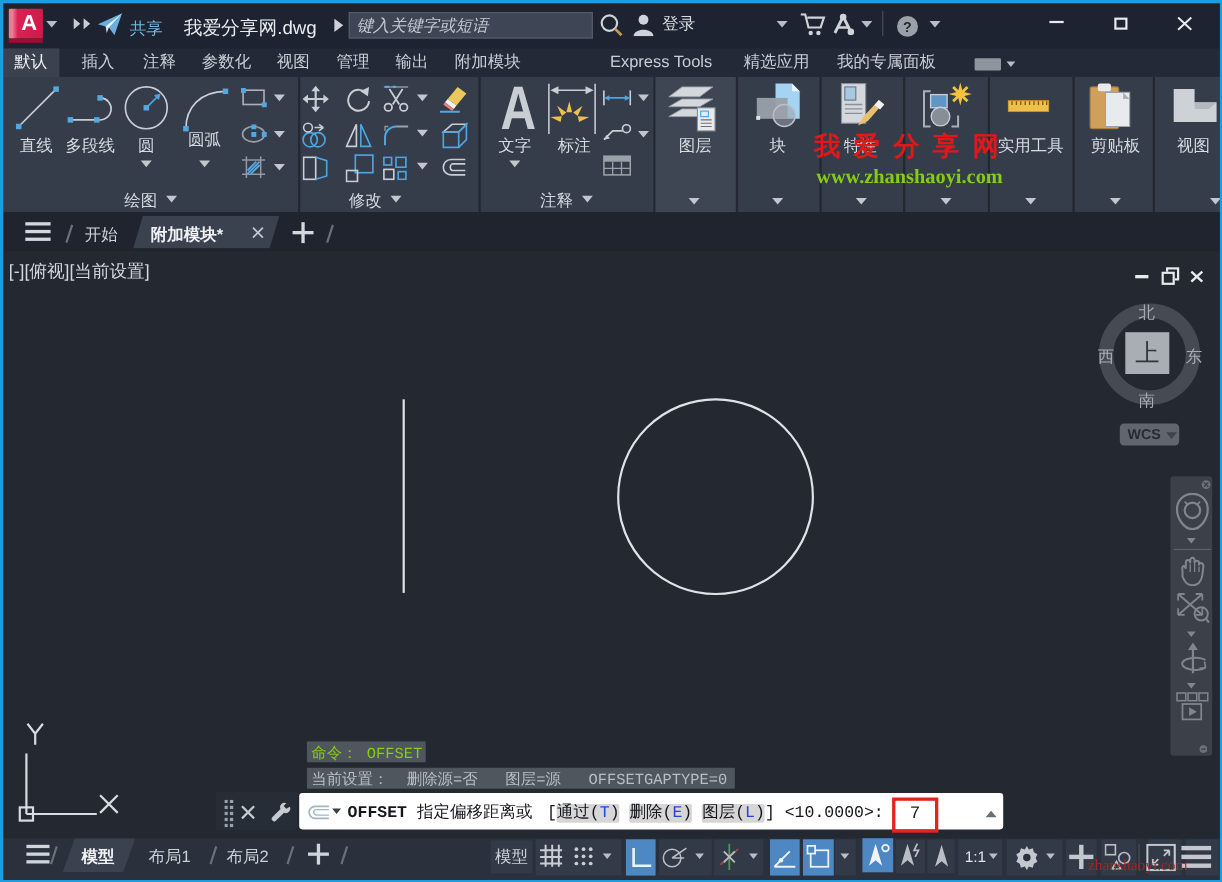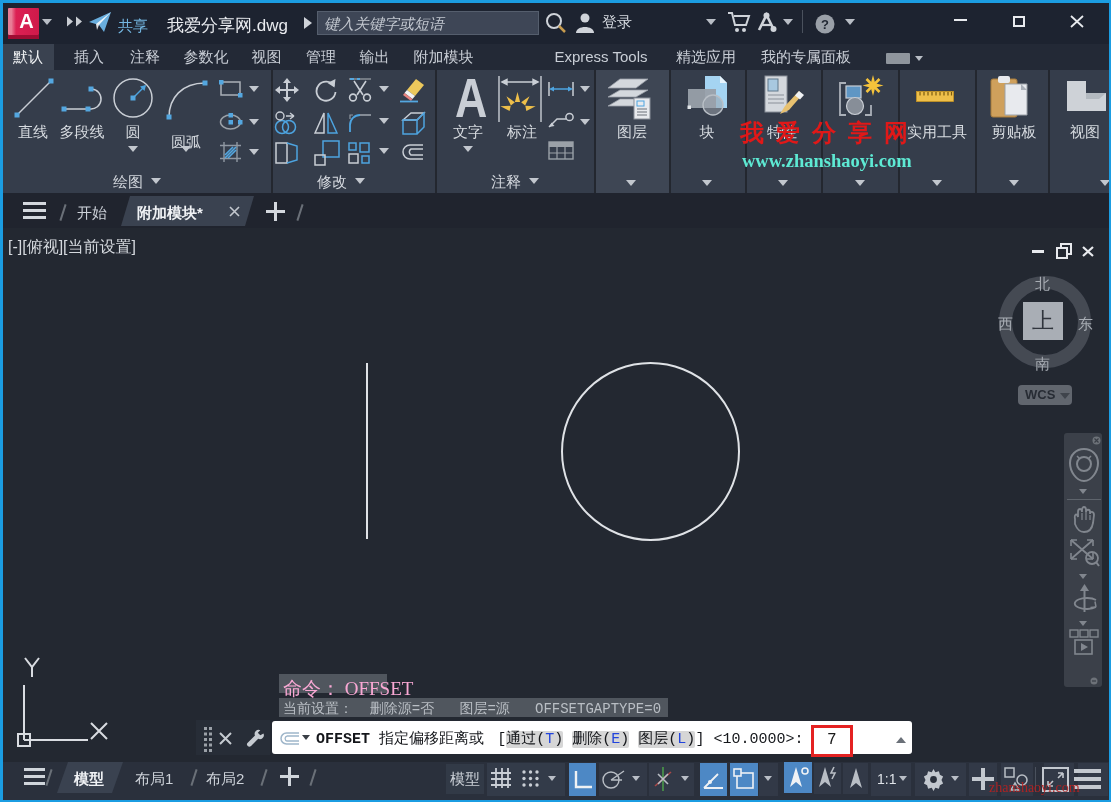--- a/index.html
+++ b/index.html
@@ -144,21 +144,21 @@
     <rect x="20.5" y="19.5" width="5" height="5" fill="#54a7e0"></rect>
   </svg>
   <svg class="abs" style="left:162px;top:6px;" width="46" height="44" viewBox="0 0 46 44">
     <path d="M7 41 C7 22 20 7 43 7" fill="none" stroke="#c9ced5" stroke-width="1.5"></path>
     <rect x="4.5" y="38.5" width="5" height="5" fill="#54a7e0"></rect>
       <rect x="40.5" y="4.5" width="5" height="5" fill="#54a7e0"></rect>
   </svg>
   <div class="ilabel" style="left:13px;top:53px;width:40px;">直线</div>
   <div class="ilabel" style="left:51px;top:53px;width:62px;">多段线</div>
   <div class="ilabel" style="left:113px;top:53px;width:40px;">圆</div>
-  <div class="ilabel" style="left:166px;top:63px;width:40px;text-align:center;">圆弧</div>
+  <div class="ilabel" style="left:166px;top:48px;width:40px;text-align:center;">圆弧</div>
   <div class="pcaret" style="left:128px;top:76px;"></div>
   <div class="pcaret" style="left:181px;top:76px;"></div>
   <svg class="abs" style="left:219px;top:10px;" width="24" height="18" viewBox="0 0 24 18">
     <rect x="2" y="2" width="19" height="13" fill="none" stroke="#aab0b8" stroke-width="1.5"></rect>
     <rect x="0" y="0" width="4.5" height="4.5" fill="#54a7e0"></rect>
     <rect x="19" y="13" width="4.5" height="4.5" fill="#54a7e0"></rect>
   </svg>
   <div class="pcaret" style="left:249px;top:16px;"></div>
   <svg class="abs" style="left:219px;top:43px;" width="24" height="17" viewBox="0 0 24 17">
     <ellipse cx="11.5" cy="9" rx="10" ry="7" fill="none" stroke="#9ba1a8" stroke-width="1.5"></ellipse>
@@ -426,21 +426,21 @@
     <rect x="6" y="11" width="17" height="14" fill="none" stroke="#81868e" stroke-width="1.6"></rect>
     <path d="M12 14 l7 4 -7 4 z" fill="#81868e"></path>
   </svg>
   <svg style="position:absolute;left:26px;top:244px;" width="8" height="8" viewBox="0 0 8 8">
       <circle cx="4" cy="4" r="3.5" fill="#6d7279"></circle>
       <path d="M2 4 H6" stroke="#3a3f47" stroke-width="1.2"></path>
     </svg>
 </div>
 
 <div class="abs" style="left:279px;top:674px;width:108px;height:19px;background:#50565e;"></div>
-<div class="abs" style="left:283px;top:676px;color:#f9a8d4;font-size:19px;font-family:Liberation Serif, serif;white-space:pre;">命令： OFFSET</div>
+<div class="abs" style="left:283px;top:676px;color:#84cc16;font-size:14px;font-family:Liberation Mono, monospace;white-space:pre;">命令： OFFSET</div>
 <div class="abs" style="left:279px;top:698px;width:389px;height:19px;background:#50565e;"></div>
 <div class="abs" style="left:283px;top:700px;color:#b9bec4;font-size:14px;font-family:'Liberation Mono',monospace;white-space:pre;">当前设置：  删除源=否   图层=源   OFFSETGAPTYPE=0</div>
 
 <div class="abs" style="left:196px;top:720px;width:74px;height:35px;background:#272d37;"></div>
 <svg class="abs" style="left:204px;top:727px;" width="11" height="25" viewBox="0 0 11 25">
   <g fill="#9ba1a8">
       <rect x="0" y="0" width="3" height="3"></rect>
       <rect x="5" y="0" width="3" height="3"></rect>
       <rect x="0" y="5.5" width="3" height="3"></rect>
       <rect x="5" y="5.5" width="3" height="3"></rect>
@@ -573,18 +573,18 @@
   <div class="abs" style="left:1035px;top:5px;width:1px;height:25px;background:#4a515d;"></div>
   <svg class="abs" style="left:1042px;top:5px;" width="27" height="25" viewBox="0 0 27 25">
     <rect x="1" y="1" width="25" height="23" fill="none" stroke="#c3c8cf" stroke-width="2"></rect>
     <path d="M6 19 L11 14 M6 19 h5 M6 19 v-5 M21 6 L16 11 M21 6 h-5 M21 6 v5" stroke="#c3c8cf" stroke-width="1.6" fill="none"></path>
   </svg>
   <div class="abs" style="left:1074px;top:7px;width:27px;height:4px;background:#c3c8cf;box-shadow:0 8px 0 #c3c8cf,0 16px 0 #c3c8cf;"></div>
 </div>
 <div class="abs" style="left:989px;top:780px;color:rgba(178,34,34,0.95);font-size:14px;font-family:'Liberation Serif',serif;z-index:60;">zhanshaoyi.com</div>
 
 <div class="abs" style="left:740px;top:117px;width:240px;color:#e01818;font-weight:bold;font-size:24px;letter-spacing:12px;z-index:60;">我爱分享网</div>
-<div class="abs" style="left:742px;top:151px;color:#5eead4;font-weight:bold;font-size:18.5px;font-family:'Liberation Serif',serif;z-index:60;">www.zhanshaoyi.com</div>
+<div class="abs" style="left:742px;top:151px;color:#84cc16;font-weight:bold;font-size:18.5px;font-family:'Liberation Serif',serif;z-index:60;">www.zhanshaoyi.com</div>
 
 <div class="abs" id="frame-top"></div>
 <div class="abs" id="frame-left"></div>
 <div class="abs" id="frame-right"></div>
 <div class="abs" id="frame-bottom"></div>
 
 </body></html>

